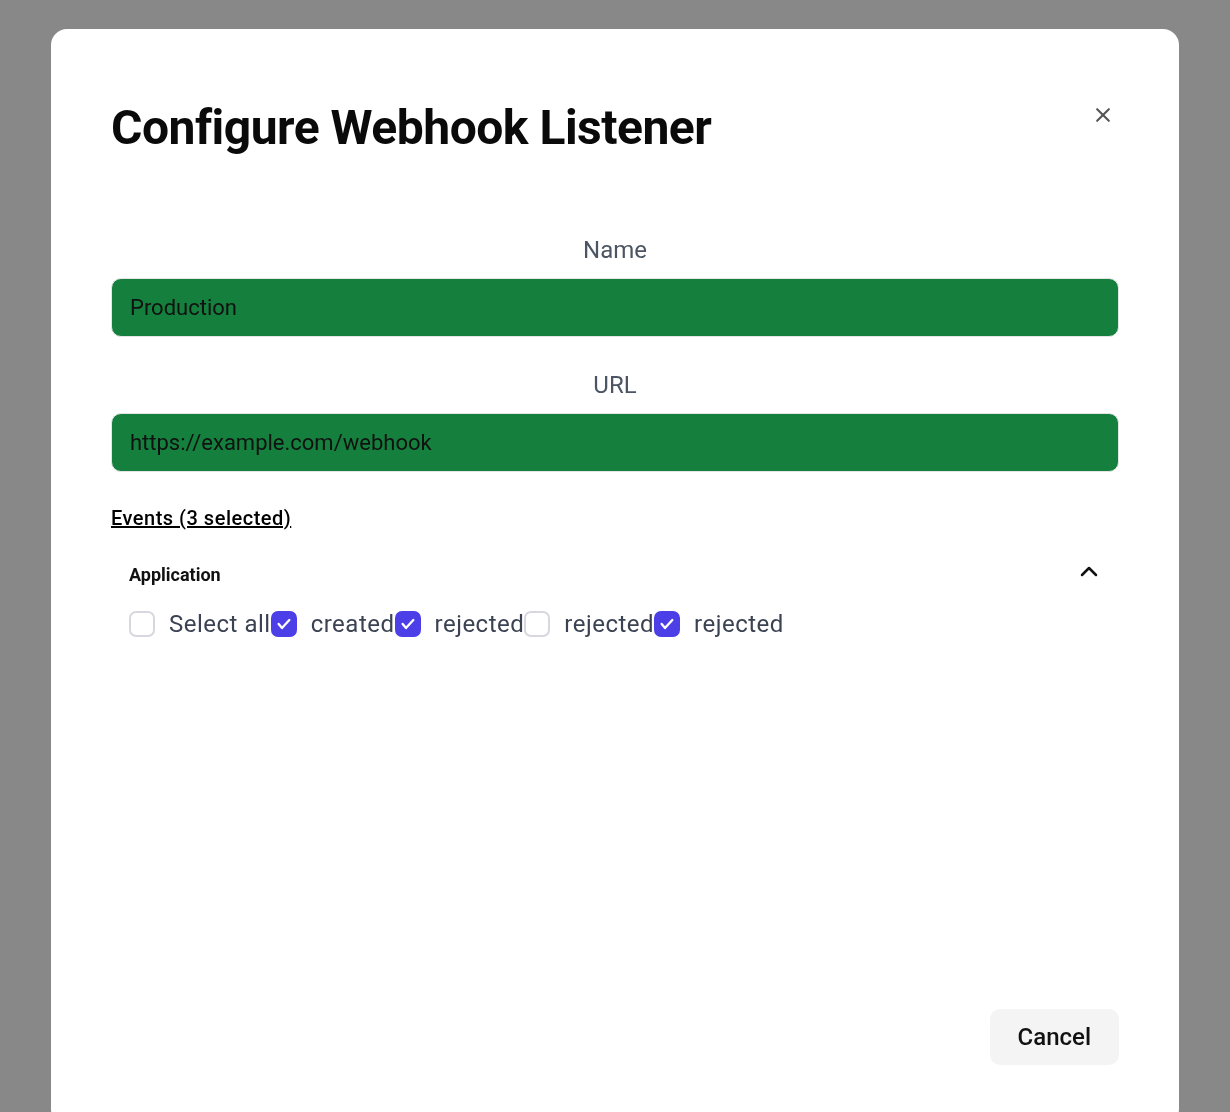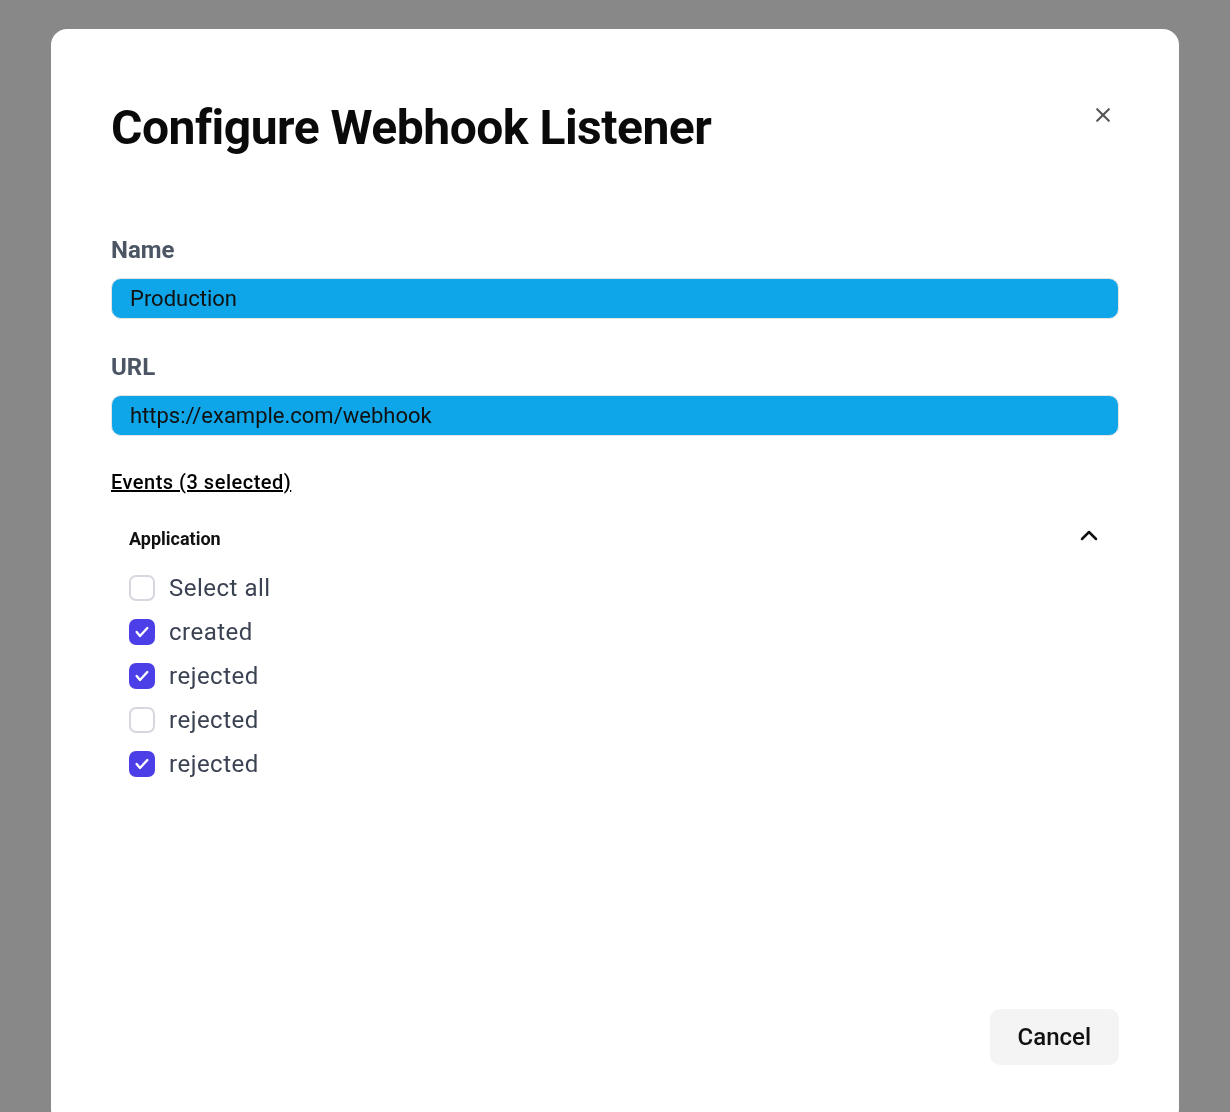--- a/index.html
+++ b/index.html
@@ -62,30 +62,31 @@
 
     .form-group {
       margin-bottom: 34px;
     }
 
     .form-label {
       display: block;
       font-size: 24px;
       color: #4b5563;
       margin-bottom: 14px;
-      font-weight: 700;
+      font-weight: 400;
+      text-align: center;
     }
 
     .text-input {
       width: 100%;
-      padding: 7px 18px;
+      padding: 16px 18px;
       font-size: 22px;
       border: 1px solid #e5e5e5;
       border-radius: 10px;
-      background: #0ea5e9;
+      background: #15803d;
       color: #111;
       outline: none;
       font-family: inherit;
     }
 
     .events-heading {
       font-size: 20px;
       color: #000000;
       font-weight: 500;
       letter-spacing: 0.5px;
@@ -115,22 +116,20 @@
       color: #111;
     }
 
     .chevron svg {
       width: 24px;
       height: 24px;
     }
 
     .checkbox-list {
       display: flex;
-      flex-direction: column;
-      gap: 16px;
       text-align: center;
     }
 
     .checkbox-row {
       display: flex;
       align-items: center;
       gap: 14px;
       cursor: pointer;
     }
 

